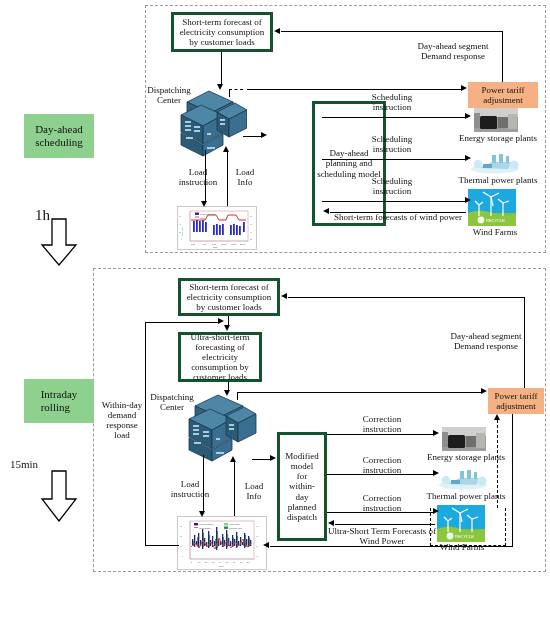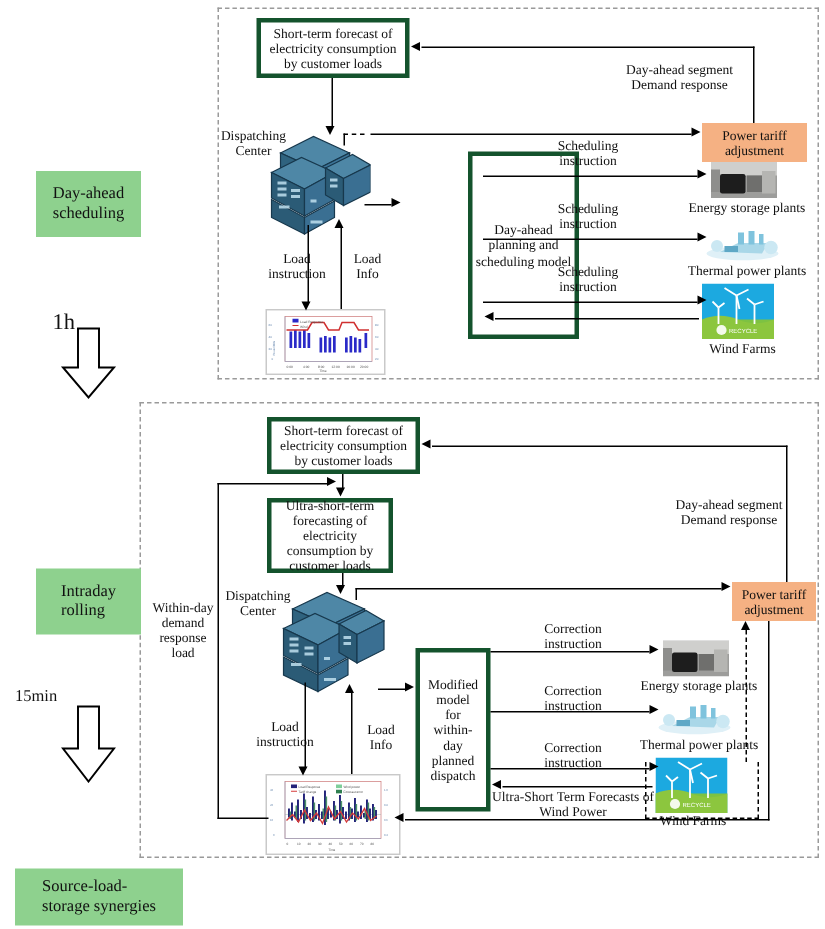--- a/index.html
+++ b/index.html
@@ -62,26 +62,20 @@
     </div>
   </div>
 
   <div class="abs greenbox" style="left:24px;top:379px;width:70px;height:44px;font-size:11px;">
     <div>
       <div>Intraday</div>
       <div>rolling</div>
     </div>
   </div>
 
-  <div class="abs greenbox" style="left:10px;top:579px;width:112px;height:38px;font-size:11px;">
-    <div>
-      <div>Source-load-</div>
-      <div>storage synergies</div>
-    </div>
-  </div>
 
   <div class="lbl" style="left:10px;top:207px;width:40px;font-size:15px;text-align:right;">1h</div>
   <div class="lbl" style="left:10px;top:458px;width:46px;font-size:11px;text-align:left;">15min</div>
 
   <div class="bigarrow" style="left:40px;top:218px;width:38px;height:48px;">
     <svg width="38" height="48" viewBox="0 0 38 48">
       <polygon points="12,1 26,1 26,27 36,27 19,47 2,27 12,27" fill="#ffffff" stroke="#000000" stroke-width="1.3"></polygon>
     </svg>
   </div>
   <div class="bigarrow" style="left:40px;top:470px;width:38px;height:52px;">
@@ -260,20 +254,23 @@
   </div>
 
   <div class="lbl" style="left:356px;top:93px;width:72px;font-size:9px;">
     <span>Scheduling instruction</span>
   </div>
   <div class="lbl" style="left:356px;top:135px;width:72px;font-size:9px;">
     <span>Scheduling instruction</span>
   </div>
   <div class="lbl" style="left:356px;top:177px;width:72px;font-size:9px;">
     <span>Scheduling instruction</span>
+  </div>
+  <div class="lbl" style="left:325px;top:213px;width:146px;font-size:9px;">
+    <span>Short-term forecasts of wind power</span>
   </div>
 
   <div class="vl2" style="left:502px;top:31px;height:51px;"></div>
   <div class="hl2" style="left:281px;top:31px;width:222px;"></div>
   <div class="ar ar-l" style="left:274px;top:27.5px;"></div>
 
   <div class="vl2" style="left:221px;top:52px;height:33px;"></div>
   <div class="ar ar-d" style="left:217.4px;top:84px;"></div>
 
   <div class="dashh" style="left:229px;top:89px;width:14px;"></div>

